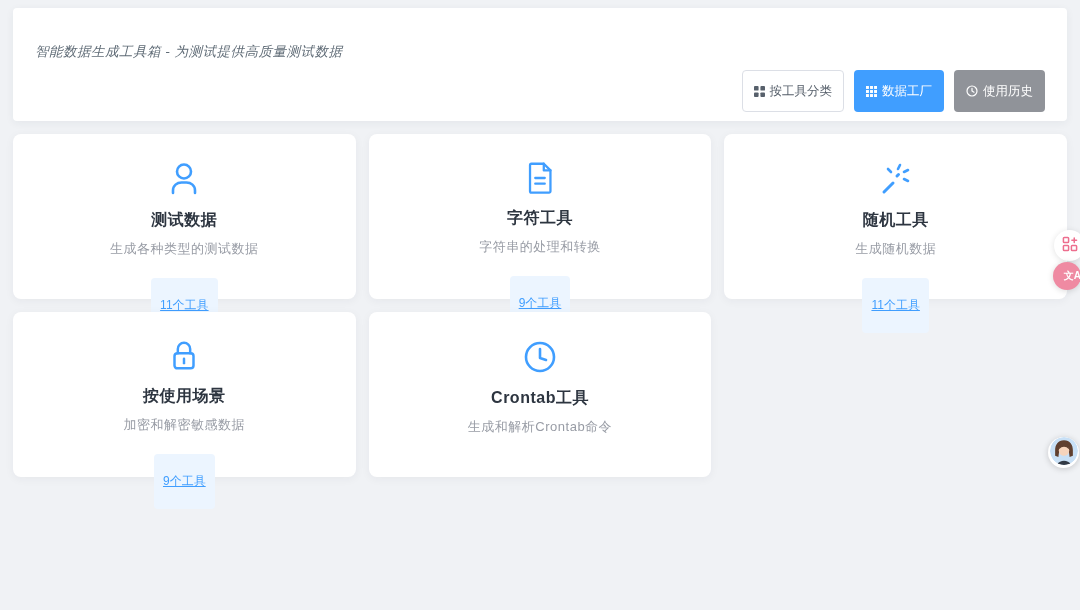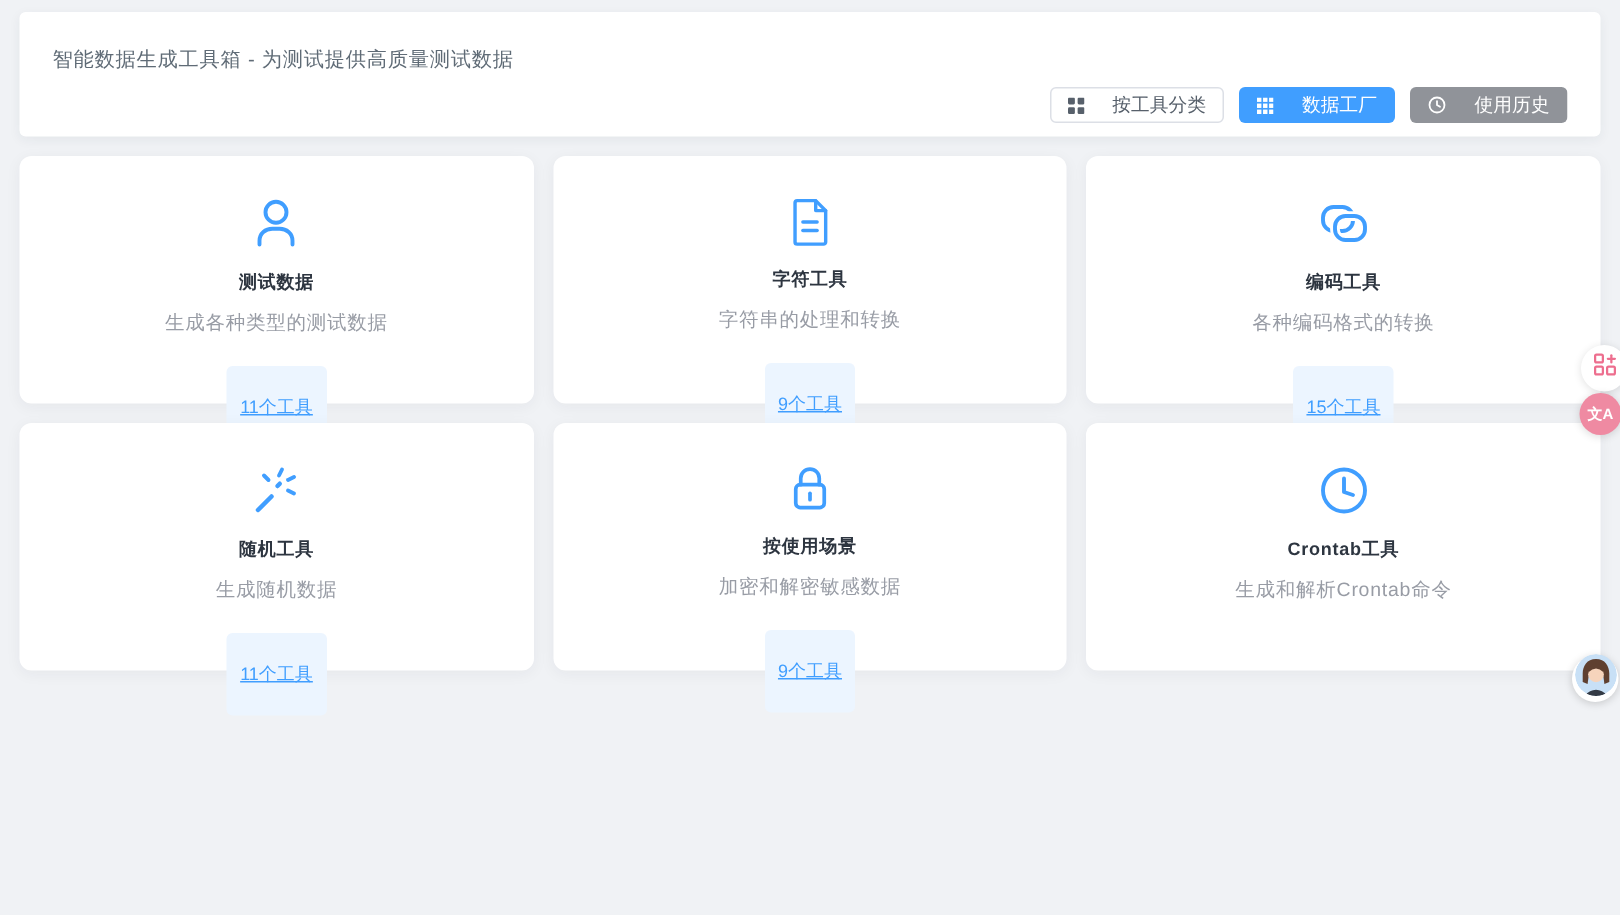--- a/index.html
+++ b/index.html
@@ -15,25 +15,25 @@
   
   .header-card {
     background:#fff;
     border-radius:4px;
     box-shadow:0 2px 8px rgba(31,45,61,.06);
     padding:14px 22px 9px;
     margin-bottom:13px;
   }
   .title-row { display:flex; align-items:center; gap:10px; }
   .page-title { font-size:21px; font-weight:bold; color:#2d3540; letter-spacing:1px; }
-  .subtitle { font-size:13.5px; color:#5f6b76; margin-top:9px; letter-spacing:.5px; }
+  .subtitle { font-size:13.5px; color:#5f6b76; margin-top:21px; letter-spacing:.5px;font-style:italic; }
   .view-switch { display:flex; justify-content:flex-end; gap:10px; margin-top:9px; }
   .btn {
-    display:inline-flex; align-items:center; gap:19px;
-    height:24px; padding:0 11px;
+    display:inline-flex; align-items:center; gap:5px;
+    height:42px; padding:0 11px;
     font-size:12.5px; line-height:1;
     border-radius:4px; border:1px solid transparent;
     cursor:pointer; white-space:nowrap;
     font-family:inherit;
   }
   .btn-default { background:#fff; border-color:#dcdfe6; color:#57606b; }
   .btn-primary { background:#409eff; color:#fff; }
   .btn-info    { background:#909399; color:#fff; }
   .btn svg { display:block; }
 
@@ -46,21 +46,21 @@
   .card {
     background:#fff;
     border-radius:8px;
     box-shadow:0 2px 10px rgba(31,45,61,.05);
     height:165px;
     display:flex; flex-direction:column; align-items:center;
     padding-top:25px;
     cursor:pointer;
   }
   .card-icon { width:40px; height:40px; display:flex; align-items:center; justify-content:center; }
-  .card-title { font-size:12px; font-weight:bold; color:#2d3540; margin-top:11px; letter-spacing:.5px; }
+  .card-title { font-size:16px; font-weight:bold; color:#2d3540; margin-top:11px; letter-spacing:.5px; }
   .card-desc  { font-size:13px; color:#989ca5; margin-top:9px; letter-spacing:.5px;text-align:center; }
   .card-badge {
     margin-top:20px;
     background:#ecf5ff; color:#409eff;
     font-size:12px;
     padding:19px 9px;
     border-radius:4px;
     text-decoration:underline;
   }
 
@@ -68,21 +68,21 @@
   .float-ext-apps {
     position:absolute; top:230px; right:-5px;
     width:31px; height:31px; border-radius:50%;
     background:#fff; box-shadow:0 1px 6px rgba(0,0,0,.12);
     display:flex; align-items:center; justify-content:center;
   }
   .float-ext-translate {
     position:absolute; top:262px; right:-1px;
     width:28px; height:28px; border-radius:50%;
     background:#ef8aa2; box-shadow:0 1px 6px rgba(0,0,0,.15);
-    display:flex; align-items:center; justify-content:center;
+    display:flex; align-items:center; justify-content:flex-end;
     color:#fff; font-size:10px; font-weight:bold; letter-spacing:0;
   }
   .float-avatar {
     position:absolute; top:437px; right:1px;
     width:31px; height:31px; border-radius:50%;
     background:#fff; box-shadow:0 1px 6px rgba(0,0,0,.18);
     display:flex; align-items:center; justify-content:center;
   }
   .float-avatar svg { border-radius:50%; }
 </style>
@@ -154,32 +154,20 @@
         <path d="M24 5 v7 h7"></path>
         <line x1="15" y1="20" x2="25" y2="20"></line>
         <line x1="15" y1="26" x2="25" y2="26"></line>
       </svg>
     </span>
     <div class="card-title">字符工具</div>
     <div class="card-desc">字符串的处理和转换</div>
     <span class="card-badge">9个工具</span>
   </div>
 
-  <div class="card">
-    <span class="card-icon">
-      <svg width="40" height="40" viewBox="0 0 40 40" fill="none" stroke-linecap="round">
-        <rect x="6" y="9" width="20" height="16" rx="7" stroke="#409eff" stroke-width="2.6"></rect>
-        <rect x="14" y="15" width="20" height="16" rx="7" stroke="#fff" stroke-width="6.5"></rect>
-        <rect x="14" y="15" width="20" height="16" rx="7" stroke="#409eff" stroke-width="2.6"></rect>
-      </svg>
-    </span>
-    <div class="card-title">编码工具</div>
-    <div class="card-desc">各种编码格式的转换</div>
-    <span class="card-badge">15个工具</span>
-  </div>
 
   <div class="card">
     <span class="card-icon">
       <svg width="40" height="40" viewBox="0 0 40 40" fill="none" stroke="#409eff" stroke-width="2.6" stroke-linecap="round">
         <line x1="8" y1="33" x2="17" y2="24" stroke-width="3"></line>
         <line x1="22" y1="10" x2="24" y2="6"></line>
         <line x1="28" y1="13" x2="32" y2="11"></line>
         <line x1="28" y1="20" x2="32" y2="22"></line>
         <line x1="15" y1="13" x2="12" y2="10"></line>
         <line x1="21" y1="17" x2="22.5" y2="15.5" stroke-width="3"></line>

